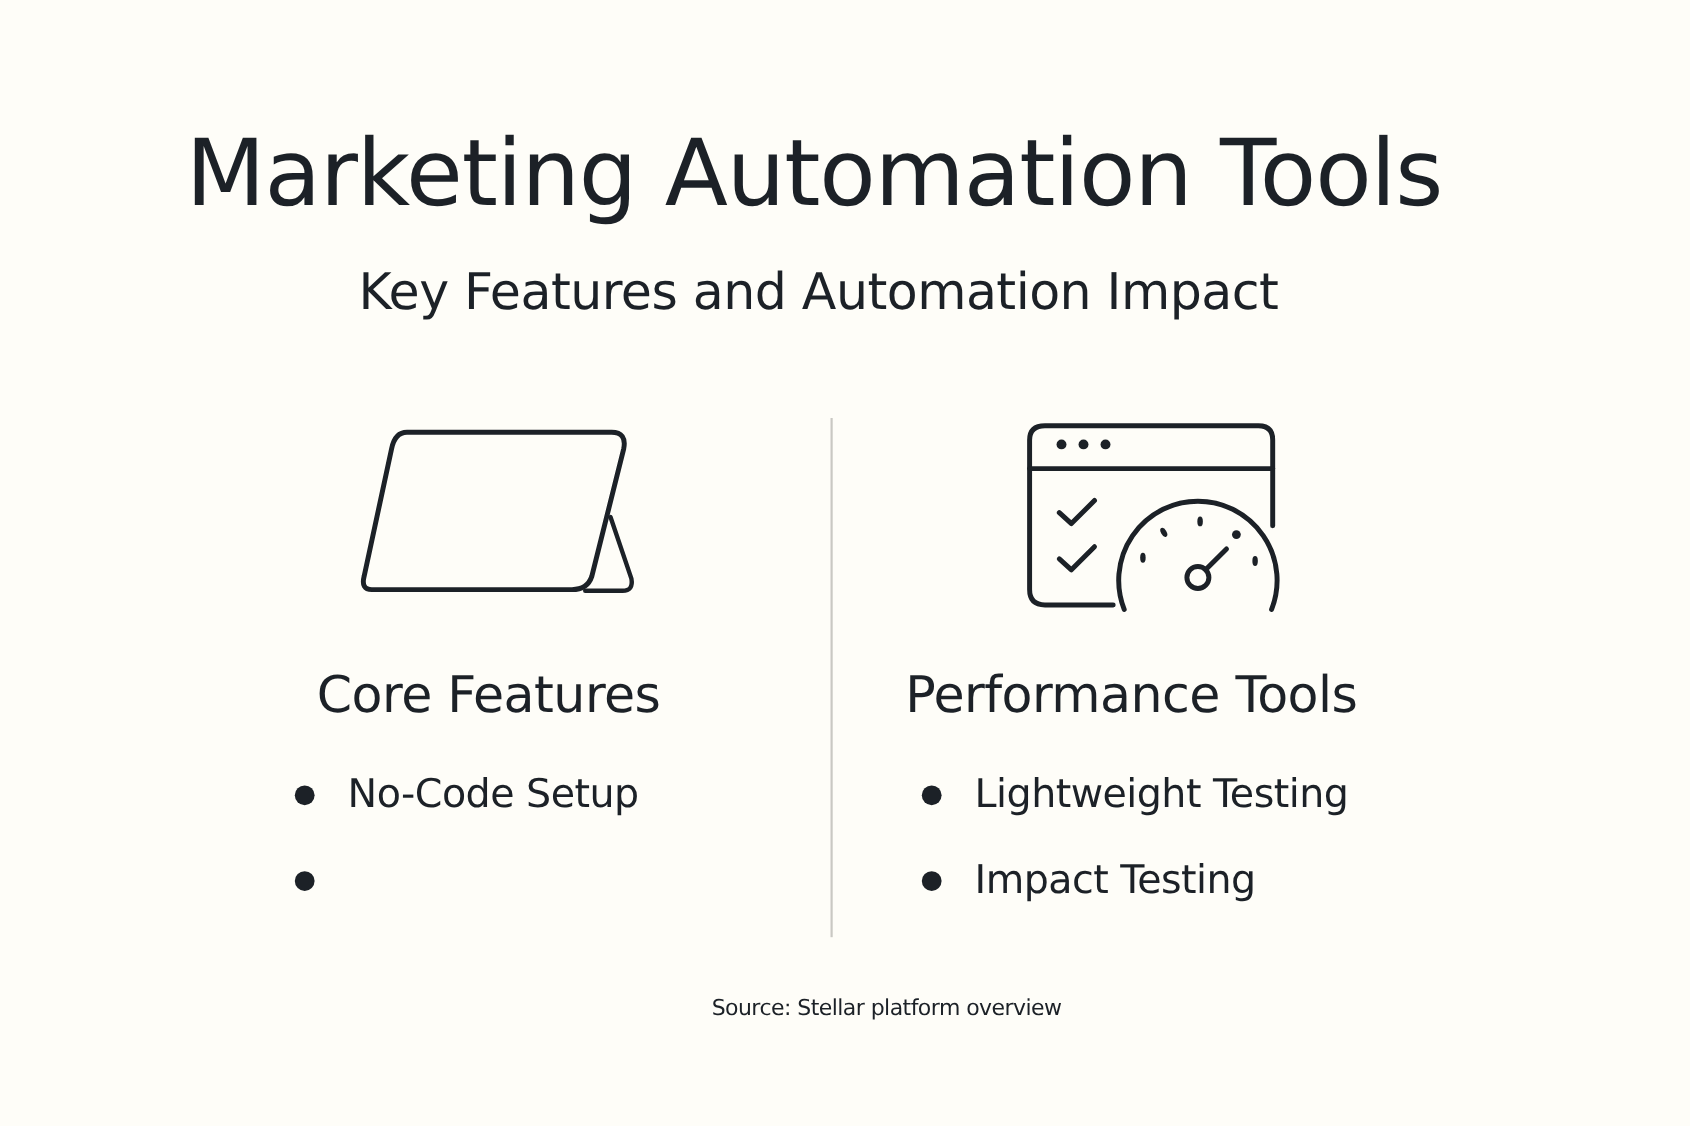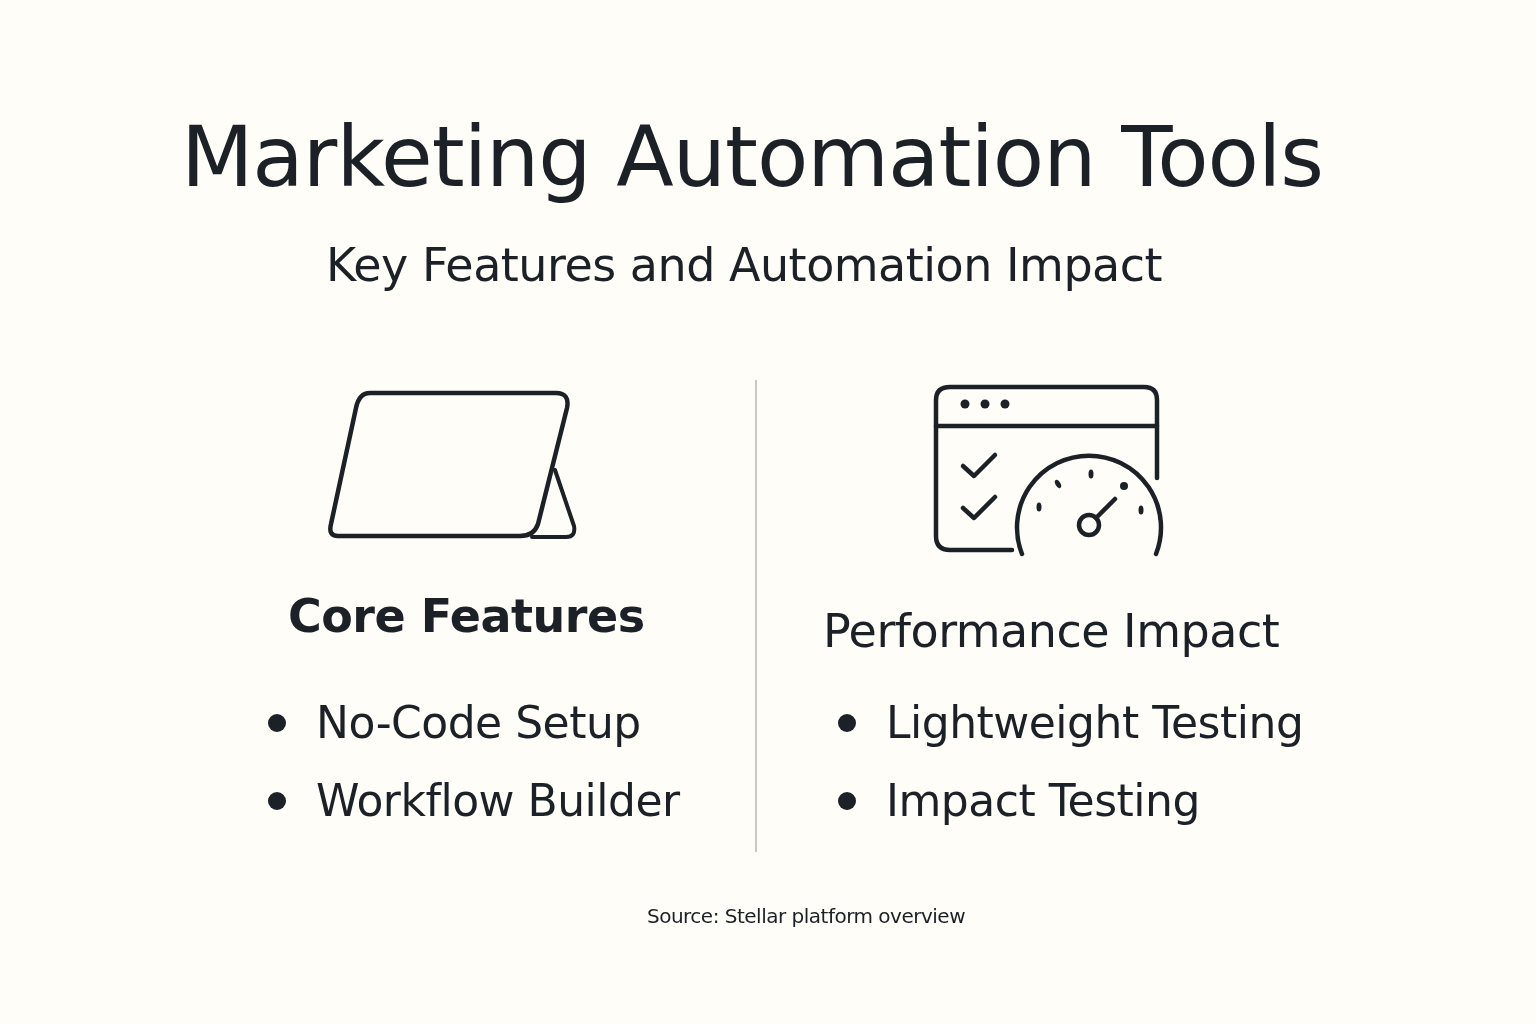--- a/index.html
+++ b/index.html
@@ -11,21 +11,21 @@
       font-family: "Liberation Sans", "DejaVu Sans", sans-serif;
       color: #1c2127;
     }
     .title {
       position: absolute; left: 0; width: 1480px; top: 108px;
       text-align: center;
       font-family: "DejaVu Sans", sans-serif;
       font-size: 84px; font-weight: 500;
       letter-spacing: -1px;
       color: #1c2127;
-      padding-left: 12px;
+      padding-left: 0;
     }
     .subtitle {
       position: absolute; left: 0; width: 1488px; top: 238px;
       text-align: center;
       font-family: "DejaVu Sans", sans-serif;
       font-size: 46px; font-weight: 400;
       letter-spacing: -0.5px;
       color: #1c2127;
     }
     .divider {
@@ -37,27 +37,27 @@
     .icon-tablet { left: 326px; top: 388px; width: 252px; height: 154px; }
     .icon-perf { left: 930px; top: 382px; width: 240px; height: 180px; }
     .col-heading {
       position: absolute;
       font-family: "DejaVu Sans", sans-serif;
       font-size: 46px; font-weight: 400;
       letter-spacing: -0.5px;
       color: #1c2127;
       white-space: nowrap;
     }
-    .h-left { left: 288px; top: 589px; font-weight: bold; }
+    .h-left { left: 288px; top: 604px; }
     .h-right { left: 823px; top: 604px; }
     .list { position: absolute; margin: 0; padding: 0; list-style: none; }
     .list li {
       position: relative;
       font-family: "DejaVu Sans", sans-serif;
-      font-size: 44px; font-weight: 400;
+      font-size: 36px; font-weight: 400;
       letter-spacing: -0.5px;
       height: 78px; line-height: 54px;
       white-space: nowrap;
       padding-left: 48px;
     }
     .list .dot {
       position: absolute; left: 0; top: 18px;
       width: 18px; height: 18px; border-radius: 50%;
       background: #1c2127;
     }
@@ -80,21 +80,21 @@
 <div class="subtitle">Key Features and Automation Impact</div>
 
 <div>
   <svg class="icon icon-tablet" viewBox="0 0 252 154" xmlns="http://www.w3.org/2000/svg">
     <path d="M44 5 H230 Q244 5 241 20 L212 136 Q208 148 194 148 H12 Q2 148 5 136 L30 20 Q33 5 44 5 Z" fill="none" stroke="#1c2127" stroke-width="4.5" stroke-linejoin="round"></path>
     <path d="M229 82 L248 138 Q250 149 240 149 H206" fill="none" stroke="#1c2127" stroke-width="4" stroke-linecap="round" stroke-linejoin="round"></path>
   </svg>
   <div class="col-heading h-left">Core Features</div>
   <ul class="list list-left">
     <li><span class="dot"></span><span>No-Code Setup</span></li>
-    <li><span class="dot"></span><span>Workflow Builder</span></li>
+    <li><span class="dot"></span></li>
   </ul>
 </div>
 
 <div class="divider"></div>
 
 <div>
   <svg class="icon icon-perf" viewBox="0 0 240 180" xmlns="http://www.w3.org/2000/svg">
     <g fill="none" stroke="#1c2127" stroke-width="4.5" stroke-linecap="round" stroke-linejoin="round">
       <path d="M82 168 H20 Q6 168 6 154 V18 Q6 5 20 5 H214 Q227 5 227 18 V96"></path>
       <line x1="6" y1="44" x2="227" y2="44"></line>
@@ -108,20 +108,20 @@
       <circle cx="35" cy="22" r="4.5"></circle>
       <circle cx="55" cy="22" r="4.5"></circle>
       <circle cx="75" cy="22" r="4.5"></circle>
       <ellipse cx="109" cy="125" rx="2.5" ry="4.5"></ellipse>
       <ellipse cx="128" cy="102" rx="2.5" ry="4.5" transform="rotate(-30 128 102)"></ellipse>
       <ellipse cx="161" cy="92" rx="2.5" ry="4.5"></ellipse>
       <circle cx="194" cy="104" r="4"></circle>
       <ellipse cx="211" cy="128" rx="2.5" ry="4.5"></ellipse>
     </g>
   </svg>
-  <div class="col-heading h-right">Performance Impact</div>
+  <div class="col-heading h-right">Performance Tools</div>
   <ul class="list list-right">
     <li><span class="dot"></span><span>Lightweight Testing</span></li>
     <li><span class="dot"></span><span>Impact Testing</span></li>
   </ul>
 </div>
 
 <div class="source">Source: Stellar platform overview</div>
 
 </body></html>

